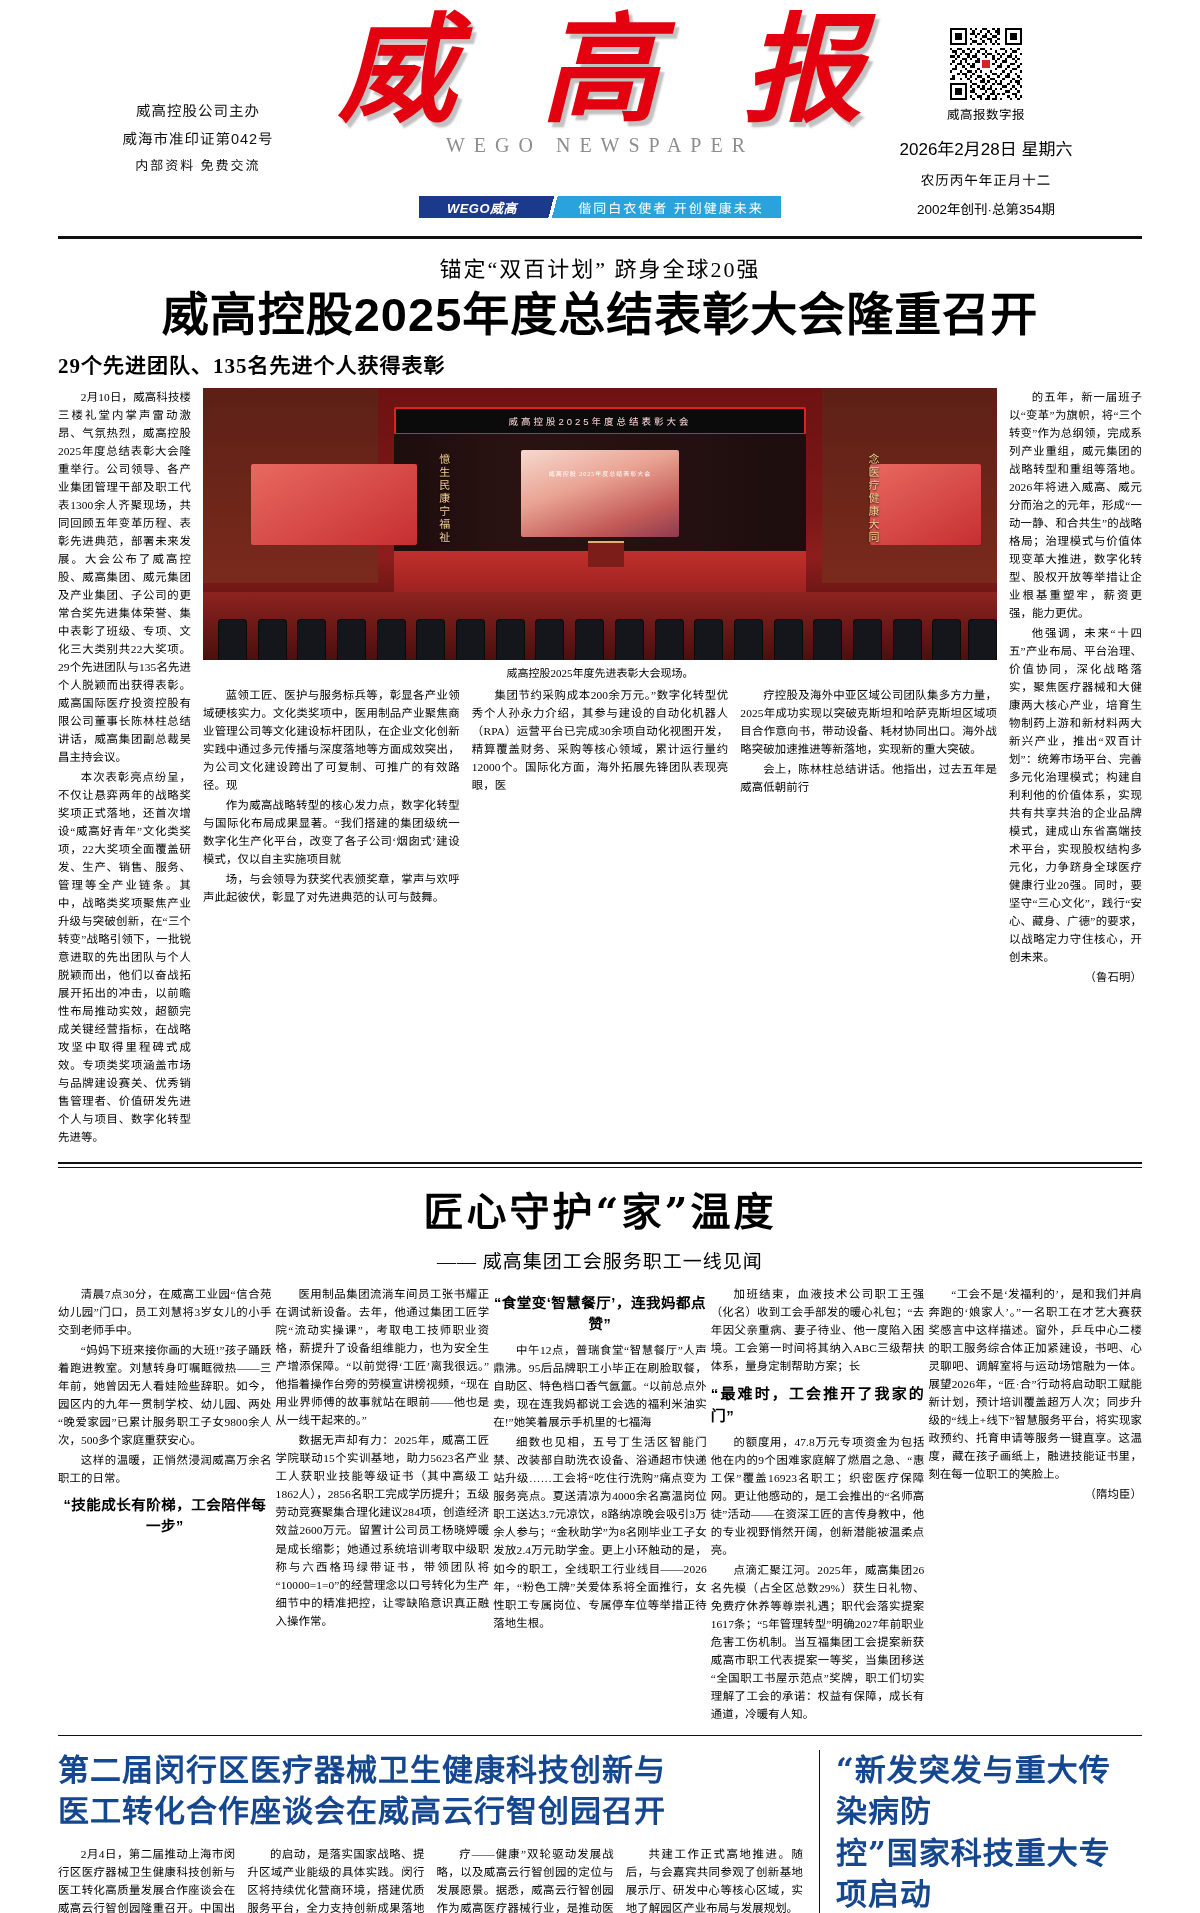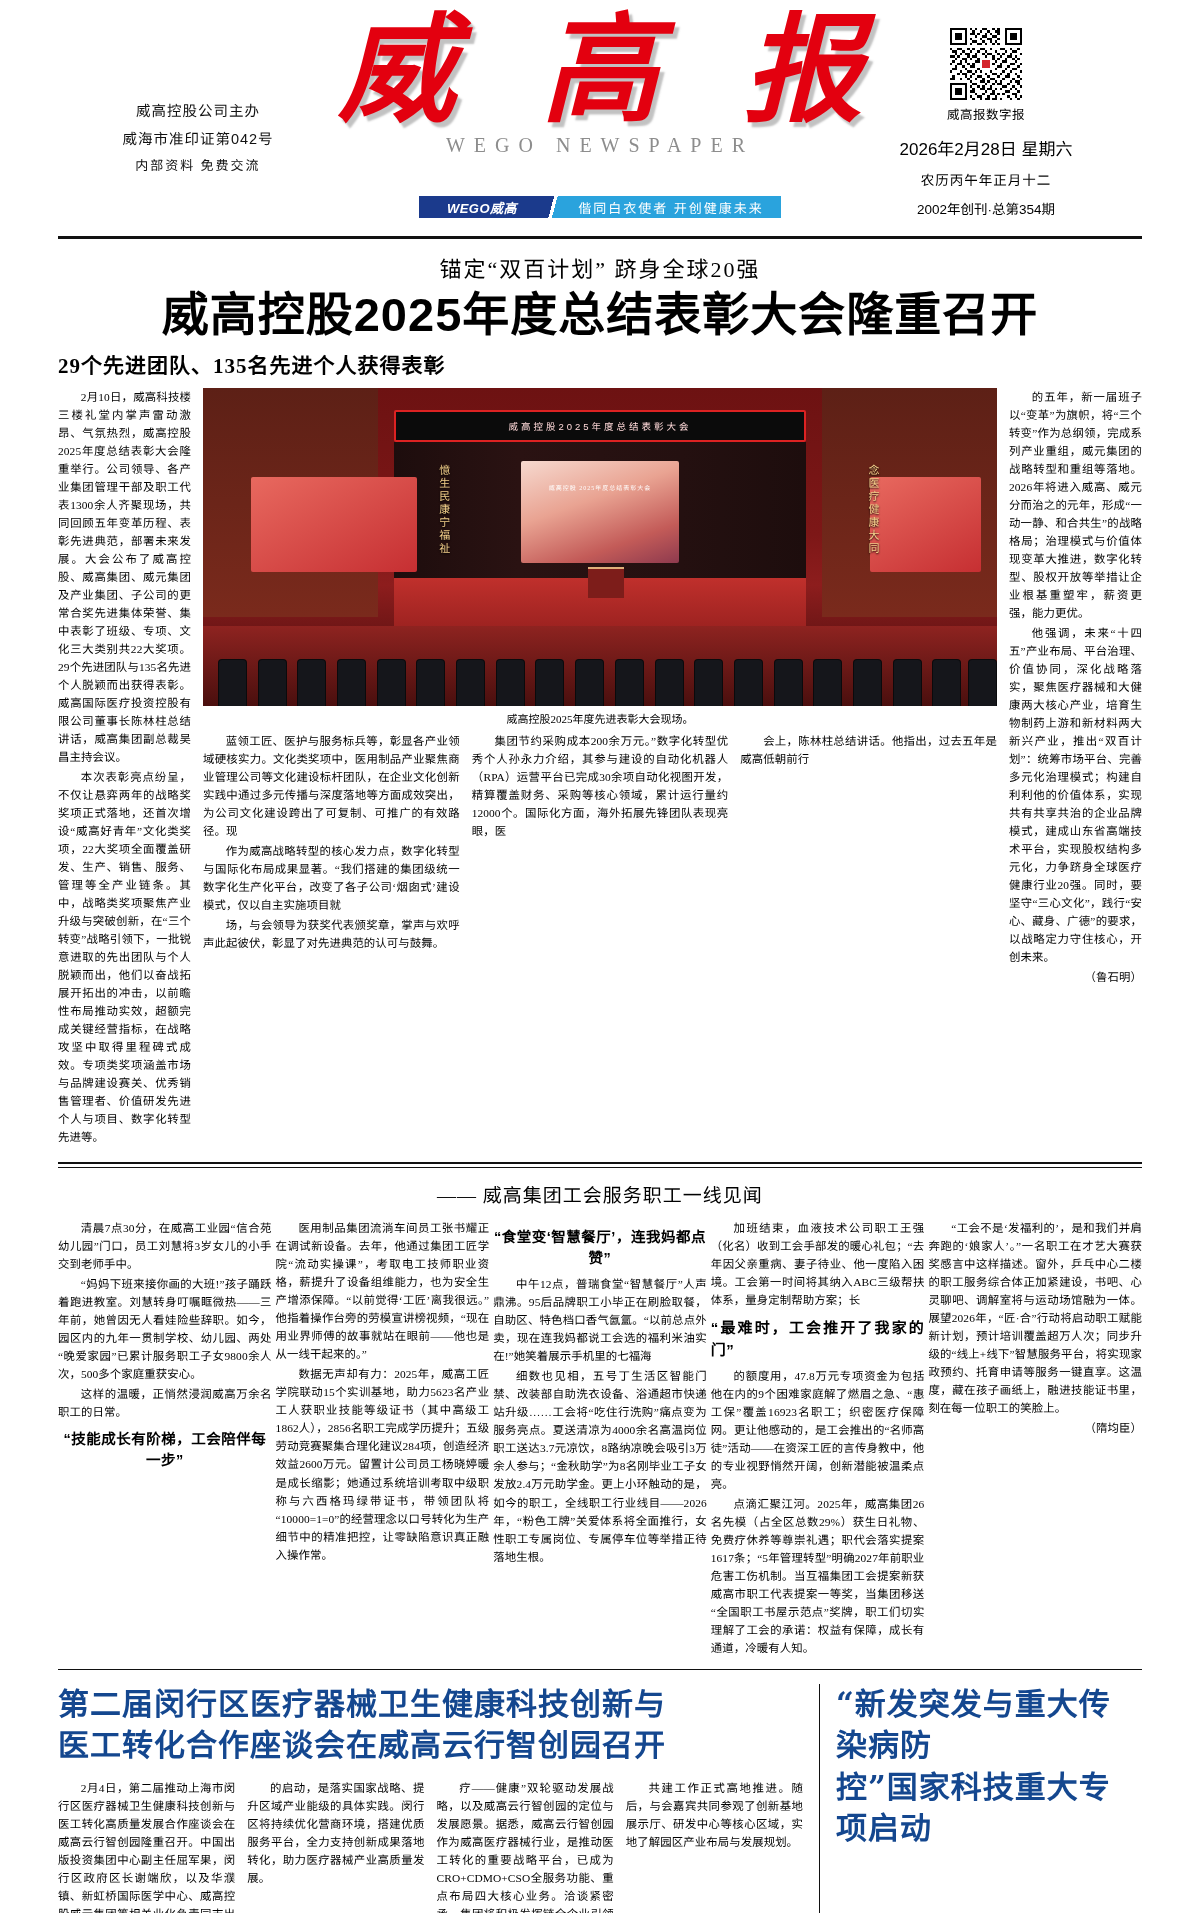--- a/index.html
+++ b/index.html
@@ -47,21 +47,21 @@
   .shoulder{text-align:center;font-family:"Liberation Serif","DejaVu Serif",serif;font-size:22px;letter-spacing:2px;margin-bottom:6px;}
   .headline{text-align:center;font-family:"Liberation Sans","DejaVu Sans",sans-serif;font-weight:bold;font-size:47px;letter-spacing:1px;line-height:1.12;}
   .subhead{text-align:left;font-family:"Liberation Serif","DejaVu Serif",serif;font-size:21px;letter-spacing:1px;margin-top:7px;margin-bottom:9px;font-weight:bold;}
 
   .lead-body{display:flex;gap:12px;}
   .col{font-size:11.4px;line-height:1.58;text-align:justify;font-family:"Liberation Serif","DejaVu Serif",serif;letter-spacing:.1px;}
   .col p{margin:0 0 2px 0;text-indent:2em;}
   .lead-col{width:133px;flex:0 0 133px;}
   .lead-mid{flex:1 1 auto;}
   .photo-wrap{width:100%;}
-  .photo{width:100%;height:318px;position:relative;overflow:hidden;background:#0f766e;}
+  .photo{width:100%;height:272px;position:relative;overflow:hidden;background:#0f766e;}
   .photo-caption{text-align:center;font-size:11px;margin-top:4px;font-family:"Liberation Serif","DejaVu Serif",serif;}
   .mid-cols{display:flex;gap:12px;margin-top:6px;}
   .mid-cols .col{flex:1;}
 
   
   .ph-bg{position:absolute;inset:0;background:
       linear-gradient(180deg,#6d1212 0%,#7d1717 46%,#8d1d1d 62%,#3a0a0a 100%);}
   .ph-wallL{position:absolute;left:0;top:0;width:22%;height:72%;background:linear-gradient(180deg,#5d2016,#7a2a1c);}
   .ph-wallR{position:absolute;right:0;top:0;width:22%;height:72%;background:linear-gradient(180deg,#5d2016,#7a2a1c);}
   .ph-banner{position:absolute;left:24%;right:24%;top:7%;height:9%;background:#0b0b0b;border:2px solid #d22;border-radius:2px;
@@ -415,35 +415,37 @@
         <div class="mid-cols">
           <div class="col">
             <p>蓝领工匠、医护与服务标兵等，彰显各产业领域硬核实力。文化类奖项中，医用制品产业聚焦商业管理公司等文化建设标杆团队，在企业文化创新实践中通过多元传播与深度落地等方面成效突出，为公司文化建设跨出了可复制、可推广的有效路径。现</p>
             <p>作为威高战略转型的核心发力点，数字化转型与国际化布局成果显著。“我们搭建的集团级统一数字化生产化平台，改变了各子公司‘烟囱式’建设模式，仅以自主实施项目就</p>
             <p>场，与会领导为获奖代表颁奖章，掌声与欢呼声此起彼伏，彰显了对先进典范的认可与鼓舞。</p>
           </div>
           <div class="col">
             <p>集团节约采购成本200余万元。”数字化转型优秀个人孙永力介绍，其参与建设的自动化机器人（RPA）运营平台已完成30余项自动化视图开发，精算覆盖财务、采购等核心领域，累计运行量约12000个。国际化方面，海外拓展先锋团队表现亮眼，医</p>
           </div>
           <div class="col">
+            <p>疗控股及海外中亚区域公司团队集多方力量，2025年成功实现以突破克斯坦和哈萨克斯坦区域项目合作意向书，带动设备、耗材协同出口。海外战略突破加速推进等新落地，实现新的重大突破。</p>
             <p>会上，陈林柱总结讲话。他指出，过去五年是威高低朝前行</p>
           </div>
         </div>
       </div>
 
       <div class="col lead-col">
         <p>的五年，新一届班子以“变革”为旗帜，将“三个转变”作为总纲领，完成系列产业重组，威元集团的战略转型和重组等落地。2026年将进入威高、威元分而治之的元年，形成“一动一静、和合共生”的战略格局；治理模式与价值体现变革大推进，数字化转型、股权开放等举措让企业根基重塑牢，薪资更强，能力更优。</p>
         <p>他强调，未来“十四五”产业布局、平台治理、价值协同，深化战略落实，聚焦医疗器械和大健康两大核心产业，培育生物制药上游和新材料两大新兴产业，推出“双百计划”：统筹市场平台、完善多元化治理模式；构建自利利他的价值体系，实现共有共享共治的企业品牌模式，建成山东省高端技术平台，实现股权结构多元化，力争跻身全球医疗健康行业20强。同时，要坚守“三心文化”，践行“安心、藏身、广德”的要求，以战略定力守住核心，开创未来。</p>
         <p style="text-align:right;text-indent:0">（鲁石明）</p>
       </div>
     </div>
   </div>
 
   <div class="sec">
     <div class="rule-dbl"></div>
+    <div class="h2-title">匠心守护“家”温度</div>
     <div class="h2-sub">—— 威高集团工会服务职工一线见闻</div>
 
     <div class="cols6">
       <div class="col">
         <p>清晨7点30分，在威高工业园“信合苑幼儿园”门口，员工刘慧将3岁女儿的小手交到老师手中。</p>
         <p>“妈妈下班来接你画的大班!”孩子踊跃着跑进教室。刘慧转身叮嘱眶微热——三年前，她曾因无人看娃险些辞职。如今，园区内的九年一贯制学校、幼儿园、两处“晚爱家园”已累计服务职工子女9800余人次，500多个家庭重获安心。</p>
         <p>这样的温暖，正悄然浸润威高万余名职工的日常。</p>
         <div class="inner-h">“技能成长有阶梯，工会陪伴每一步”</div>
       </div>
       <div class="col">

